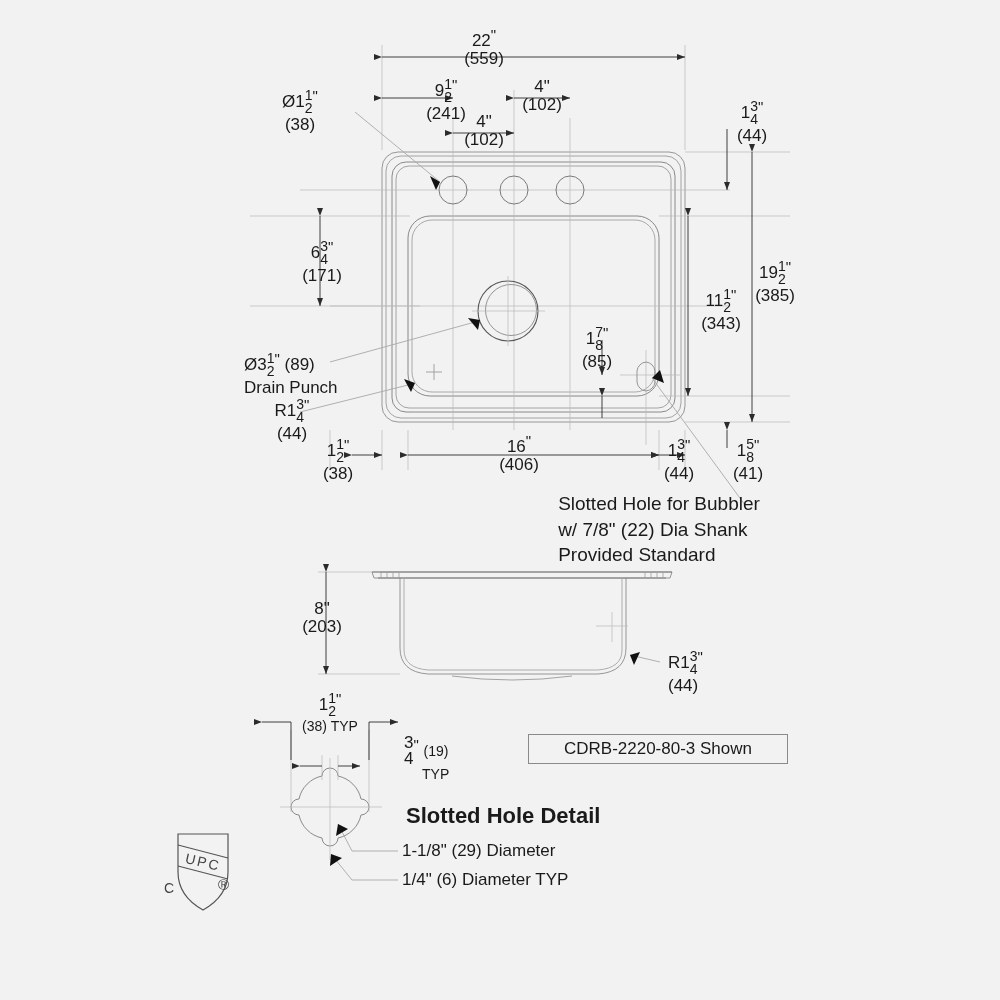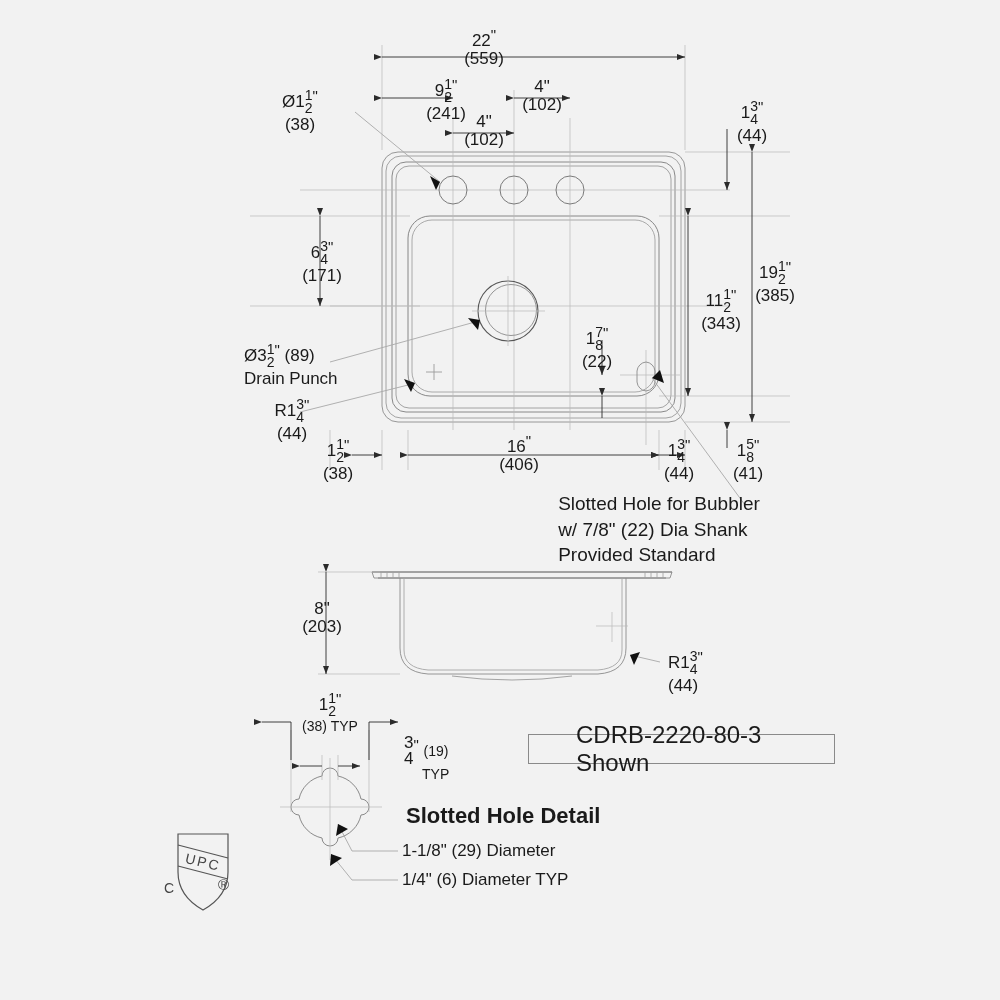--- a/index.html
+++ b/index.html
@@ -43,32 +43,31 @@
   .mm{display:block;}
   .sm{font-size:14px;}
 
   .note{
     position:absolute;
     font-size:19px;
     line-height:1.35;
     text-align:left;
     white-space:nowrap;
   }
-  .leftnote{text-align:left;}
+  .leftnote{text-align:left;margin-top:9px;}
 
   .titlebox{
     position:absolute;
     border:1px solid #8a8a8a;
     background:#f2f2f2;
     display:flex;align-items:center;justify-content:center;
   }
   #model-shown-box{
     left:528px;top:734px;width:258px;height:28px;
-    font-size:24px;
-    padding-left:47px;
+    font-size:17px;
   }
   #model-box{
     left:408px;top:930px;width:224px;height:32px;
     font-weight:bold;font-size:22px;letter-spacing:0.5px;
   }
   #slotted-title{
     position:absolute;left:406px;top:803px;
     font-size:22px;font-weight:bold;text-align:center;
   }
   .detail-note{
@@ -365,21 +364,21 @@
 
 <div class="dim" style="left:597px;top:326px;transform:translateX(-50%);">
   <div class="row">
         <span>1</span>
         <span class="frac">
           <span class="n">7</span>
           <span class="d">8</span>
         </span>
         <span class="inchmark">"</span>
       </div>
-  <div class="mm">(22)</div>
+  <div class="mm">(85)</div>
 </div>
 
 <div class="dim leftnote" style="left:244px;top:343px;text-align:left;">
   <div class="row" style="justify-content:flex-start;">
         <span>Ø3</span>
         <span class="frac">
           <span class="n">1</span>
           <span class="d">2</span>
         </span>
         <span class="inchmark">"</span>

